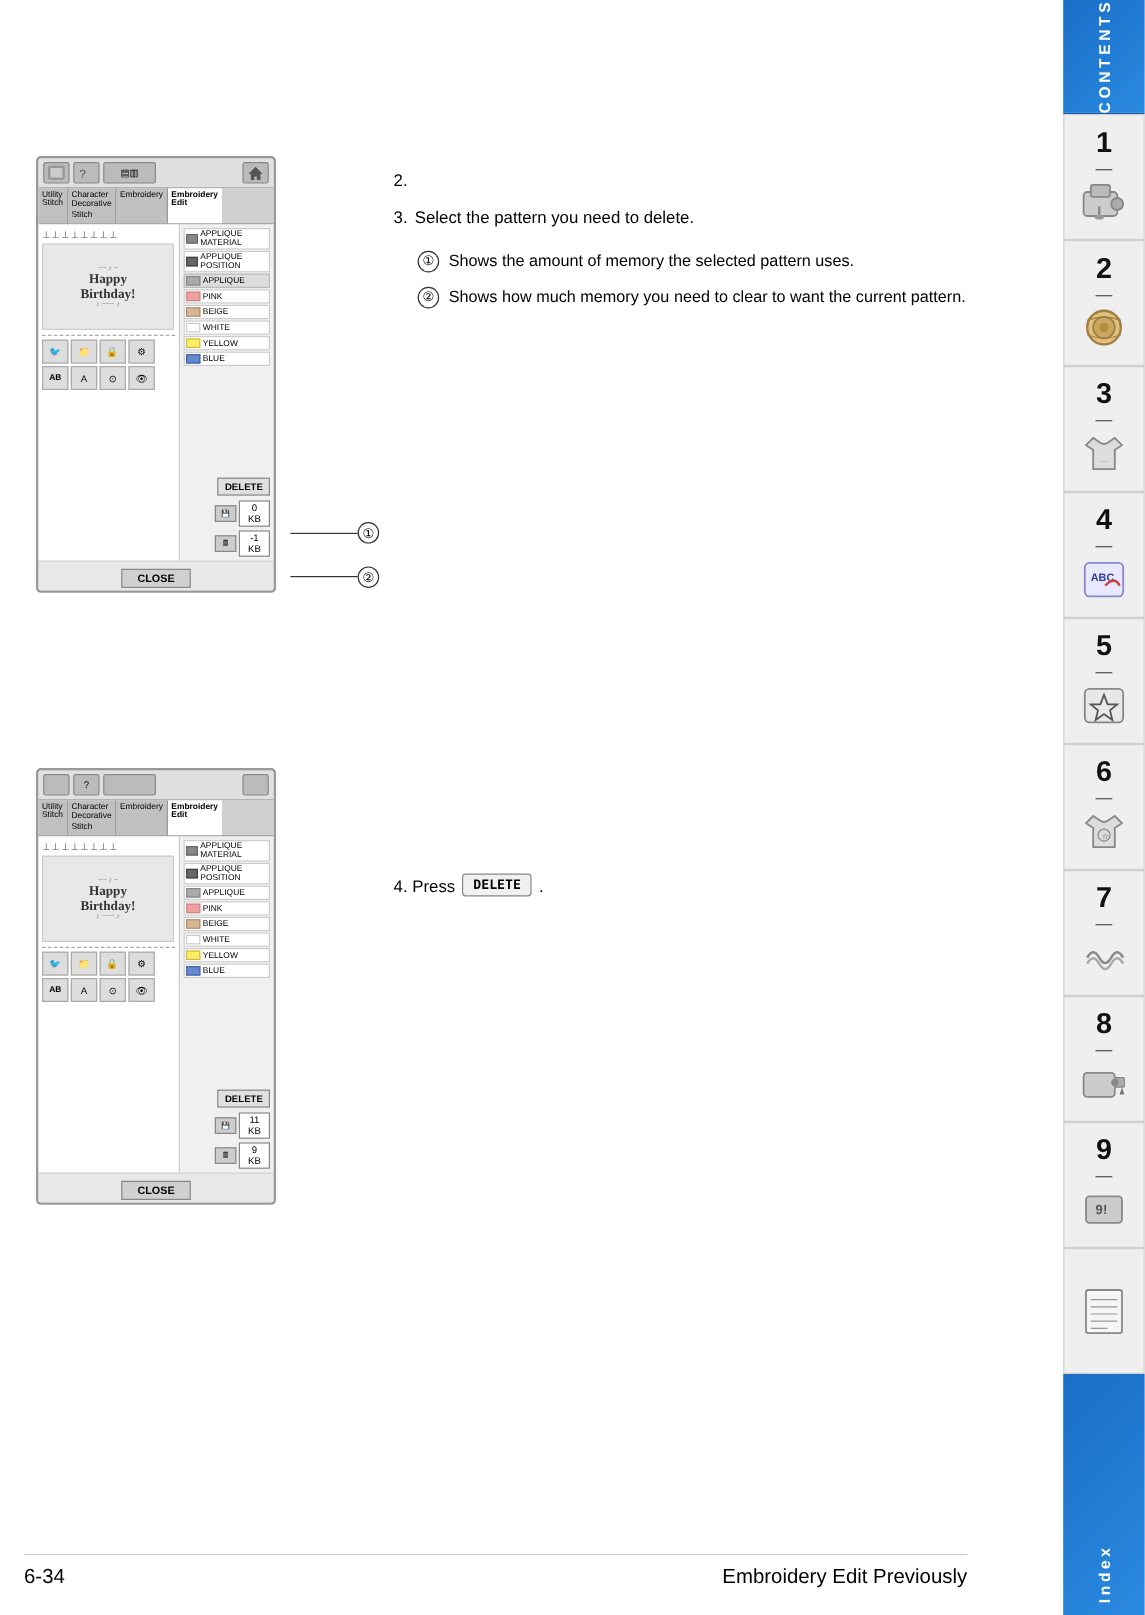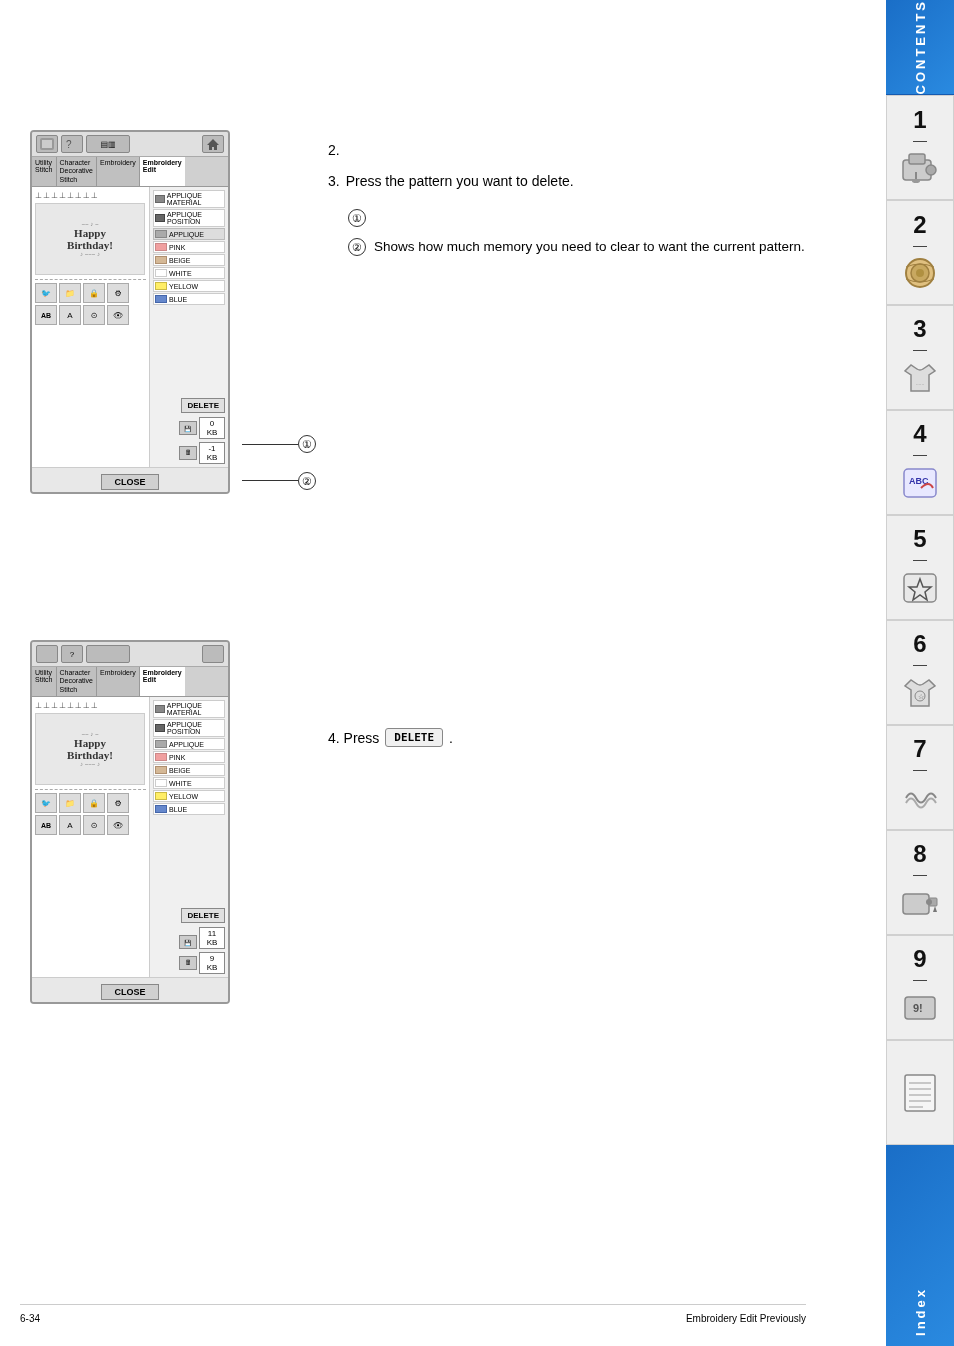--- a/index.html
+++ b/index.html
@@ -365,25 +365,26 @@
 
   <div style="position:absolute; left:298px; top:472px; width:18px; height:18px; border:1.5px solid #333; border-radius:50%; background:#fff; display:flex; align-items:center; justify-content:center; font-size:11px;">②</div>
   <div style="position:absolute; left:242px; top:480px; width:56px; height:1px; background:#333;"></div>
 
   <div style="position:absolute; left:328px; top:140px;">
     <div style="display:flex; margin-bottom:10px; font-size:14px; line-height:1.5;">
       <span style="margin-right:6px;">2.</span>
     </div>
     <div style="display:flex; margin-bottom:16px; font-size:14px; line-height:1.5;">
       <span style="margin-right:6px;">3.</span>
-      <span>Press the pattern you want to delete.</span>
+      <span>Select the pattern you need to delete.</span>
     </div>
 
     <div style="display:flex; align-items:flex-start; margin:10px 0 10px 20px; font-size:13.5px; line-height:1.5;">
       <span style="display:inline-flex; align-items:center; justify-content:center; width:18px; height:18px; border:1px solid #333; border-radius:50%; font-size:11px; margin-right:8px; flex-shrink:0; margin-top:1px;">①</span>
+      <span>Shows the amount of memory the selected pattern uses.</span>
     </div>
 
     <div style="display:flex; align-items:flex-start; margin:10px 0 10px 20px; font-size:13.5px; line-height:1.5;">
       <span style="display:inline-flex; align-items:center; justify-content:center; width:18px; height:18px; border:1px solid #333; border-radius:50%; font-size:11px; margin-right:8px; flex-shrink:0; margin-top:1px;">②</span>
       <span>Shows how much memory you need to clear to want the current pattern.</span>
     </div>
   </div>
 
   <div style="position:absolute; left:30px; top:640px; width:210px;">
     <div class="screen-mockup">
@@ -463,21 +464,21 @@
               <div style="width:12px; height:8px; background:#6688cc; border:1px solid #4466aa;"></div>
               <span>BLUE</span>
             </div>
           </div>
 
           <div style="display:flex; justify-content:flex-end; margin-top:2px;">
             <div style="background:#e0e0e0; border:1px solid #888; padding:2px 5px; font-size:8px; font-weight:bold;">DELETE</div>
           </div>
 
           <div style="display:flex; flex-direction:column; gap:3px; margin-top:4px; align-items:flex-end;">
-            <div style="display:flex; align-items:flex-end; gap:2px;">
+            <div style="display:flex; align-items:center; gap:2px;">
               <div style="width:18px; height:14px; background:#ccc; border:1px solid #888; font-size:6px; display:flex; align-items:center; justify-content:center;">💾</div>
               <div style="background:#fff; border:1px solid #888; padding:1px 4px; font-size:8px; min-width:26px; text-align:center;">11<br>KB</div>
             </div>
             <div style="display:flex; align-items:center; gap:2px;">
               <div style="width:18px; height:14px; background:#ccc; border:1px solid #888; font-size:7px; display:flex; align-items:center; justify-content:center;">🖩</div>
               <div style="background:#fff; border:1px solid #888; padding:1px 4px; font-size:8px; min-width:26px; text-align:center;">9<br>KB</div>
             </div>
           </div>
         </div>
       </div>
@@ -487,18 +488,18 @@
       </div>
     </div>
   </div>
 
   <div style="position:absolute; left:328px; top:728px; font-size:14px; display:flex; align-items:center; gap:6px;">
     <span>4.  Press</span>
     <span style="background:#f0f0f0; border:1px solid #888; border-radius:3px; padding:2px 8px; font-size:11px; font-weight:bold; font-family:monospace;">DELETE</span>
     <span>.</span>
   </div>
 
-  <div style="position:absolute; bottom:22px; left:20px; right:80px; border-top:1px solid #ccc; padding-top:8px; display:flex; justify-content:space-between; font-size:10px;gap:24px;">
+  <div style="position:absolute; bottom:22px; left:20px; right:80px; border-top:1px solid #ccc; padding-top:8px; display:flex; justify-content:space-between; font-size:17px;gap:24px;">
     <span>6-34</span>
     <span>Embroidery Edit Previously</span>
   </div>
 
 </div>
 
 </body></html>

